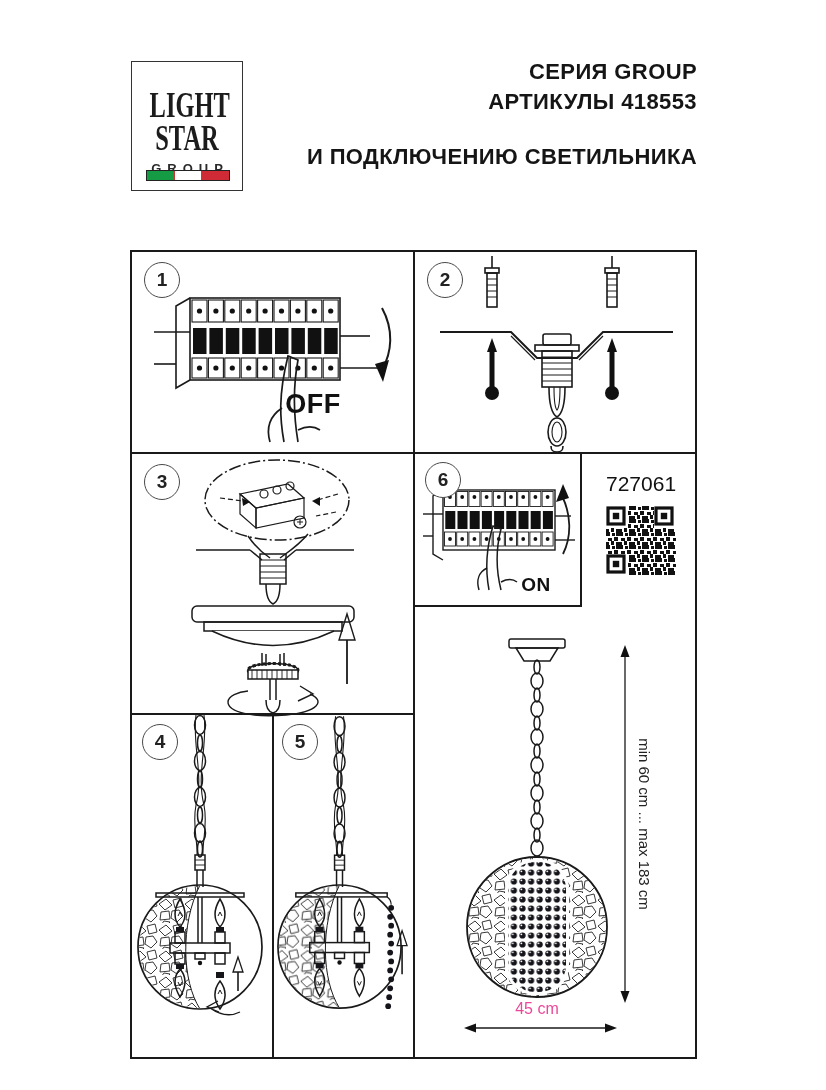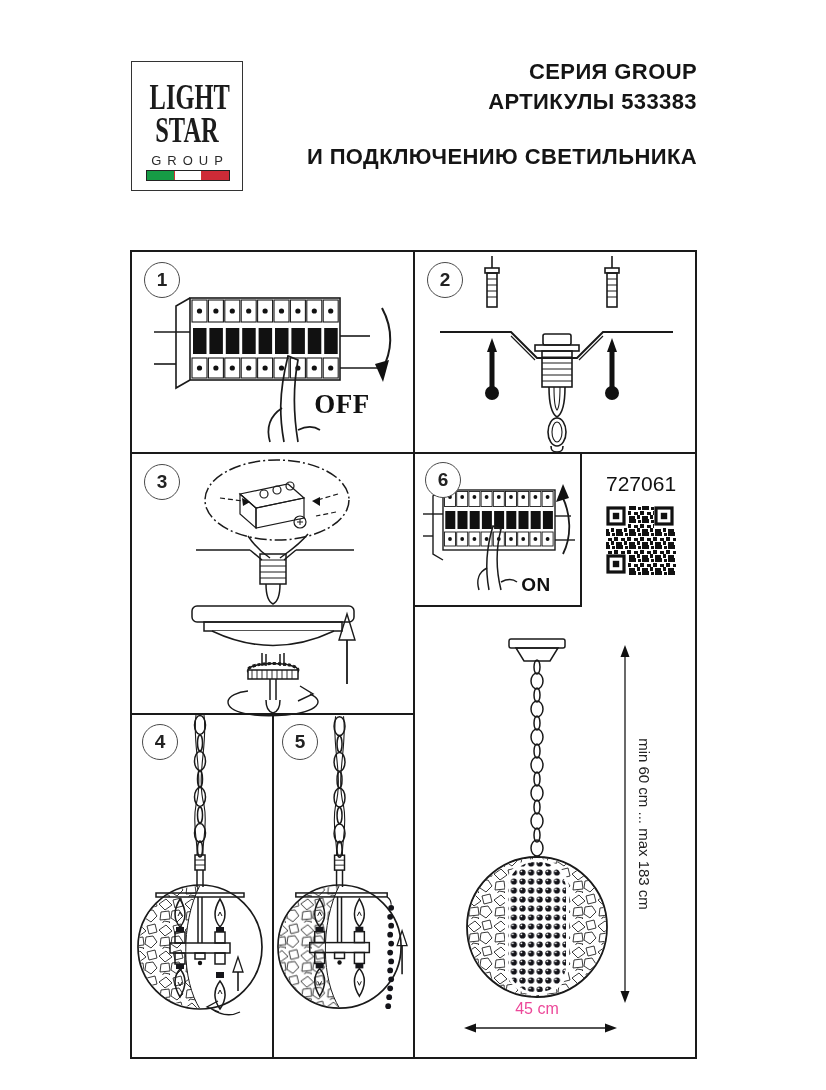--- a/index.html
+++ b/index.html
@@ -4,23 +4,23 @@
 <style>
   html,body{margin:0;padding:0;background:#fff;}
   .page{position:relative;width:826px;height:1090px;background:#fff;
         font-family:"Liberation Sans",sans-serif;color:#1a1a1a;overflow:hidden;}
 
   
   .logo-box{position:absolute;left:131px;top:61px;width:110px;height:128px;
             border:1px solid #333;background:#fff;text-align:center;}
   .logo-word{font-family:"Liberation Serif",serif;font-weight:bold;color:#1c1c1c;
              font-size:36px;line-height:33px;transform:scaleX(.68);transform-origin:50% 50%;}
-  .logo-words{margin-top:19px;}
+  .logo-words{margin-top:27px;}
   .logo-group{margin-top:6px;font-size:13px;letter-spacing:6px;color:#2a2a2a;
-              padding-left:6px;font-weight:400;}
+              padding-left:6px;font-weight:700;}
   .flag{position:absolute;left:14px;bottom:9px;width:82px;height:9px;
         border:1px solid #222;display:flex;}
   .flag span{flex:1;height:100%;}
   .fg{background:#169b45;}
   .fw{background:#fff;border-left:1px solid #c33;border-right:1px solid #c33;}
   .fr{background:#ce2b37;}
 
   .header-text{position:absolute;right:129px;top:57px;text-align:right;
                font-weight:bold;color:#151515;}
   .h-line{font-size:22px;line-height:30px;letter-spacing:.4px;}
@@ -61,21 +61,21 @@
     <div class="logo-group">GROUP</div>
     <div class="flag">
       <span class="fg"></span>
         <span class="fw"></span>
         <span class="fr"></span>
     </div>
   </div>
 
   <div class="header-text">
     <div class="h-line">СЕРИЯ GROUP</div>
-    <div class="h-line">АРТИКУЛЫ 533383</div>
+    <div class="h-line">АРТИКУЛЫ 418553</div>
     <div class="h-title">
       <div class="h-line">И ПОДКЛЮЧЕНИЮ СВЕТИЛЬНИКА</div>
     </div>
   </div>
 
   <div class="grid">
 
     <div class="ln" style="left:281px;top:0;width:2px;height:805px;"></div>
     <div class="ln" style="left:0;top:200px;width:563px;height:2px;"></div>
     <div class="ln" style="left:0;top:461px;width:283px;height:2px;"></div>
@@ -83,21 +83,21 @@
     <div class="ln" style="left:448px;top:200px;width:2px;height:155px;"></div>
     <div class="ln" style="left:281px;top:353px;width:169px;height:2px;"></div>
 
     <div class="badge" style="left:12px;top:10px;">1</div>
     <div class="badge" style="left:295px;top:10px;">2</div>
     <div class="badge" style="left:12px;top:212px;">3</div>
     <div class="badge" style="left:10px;top:472px;">4</div>
     <div class="badge" style="left:150px;top:472px;">5</div>
     <div class="badge" style="left:293px;top:210px;">6</div>
 
-    <div class="big-label" style="left:210px;top:152px;font-family:Liberation Serif, serif;">OFF</div>
+    <div class="big-label" style="left:181px;top:152px;">OFF</div>
     <div class="big-label" style="left:404px;top:333px;font-size:19px;">ON</div>
     <div class="article-label" style="left:474px;top:220px;">727061</div>
     <div class="dim-label-v" style="left:512px;top:572px;">min 60 cm ... max 183 cm</div>
     <div class="dim-label" style="left:405px;top:757px;">45 cm</div>
 
     <svg style="left:14px;top:28px;" width="260" height="170" viewBox="0 0 260 170">
       <g stroke="#1a1a1a" stroke-width="1.6" fill="none">
         <path d="M44,18 L30,26 L30,108 L44,100"></path>
         <rect x="44" y="18" width="150" height="82"></rect>
         <g>

